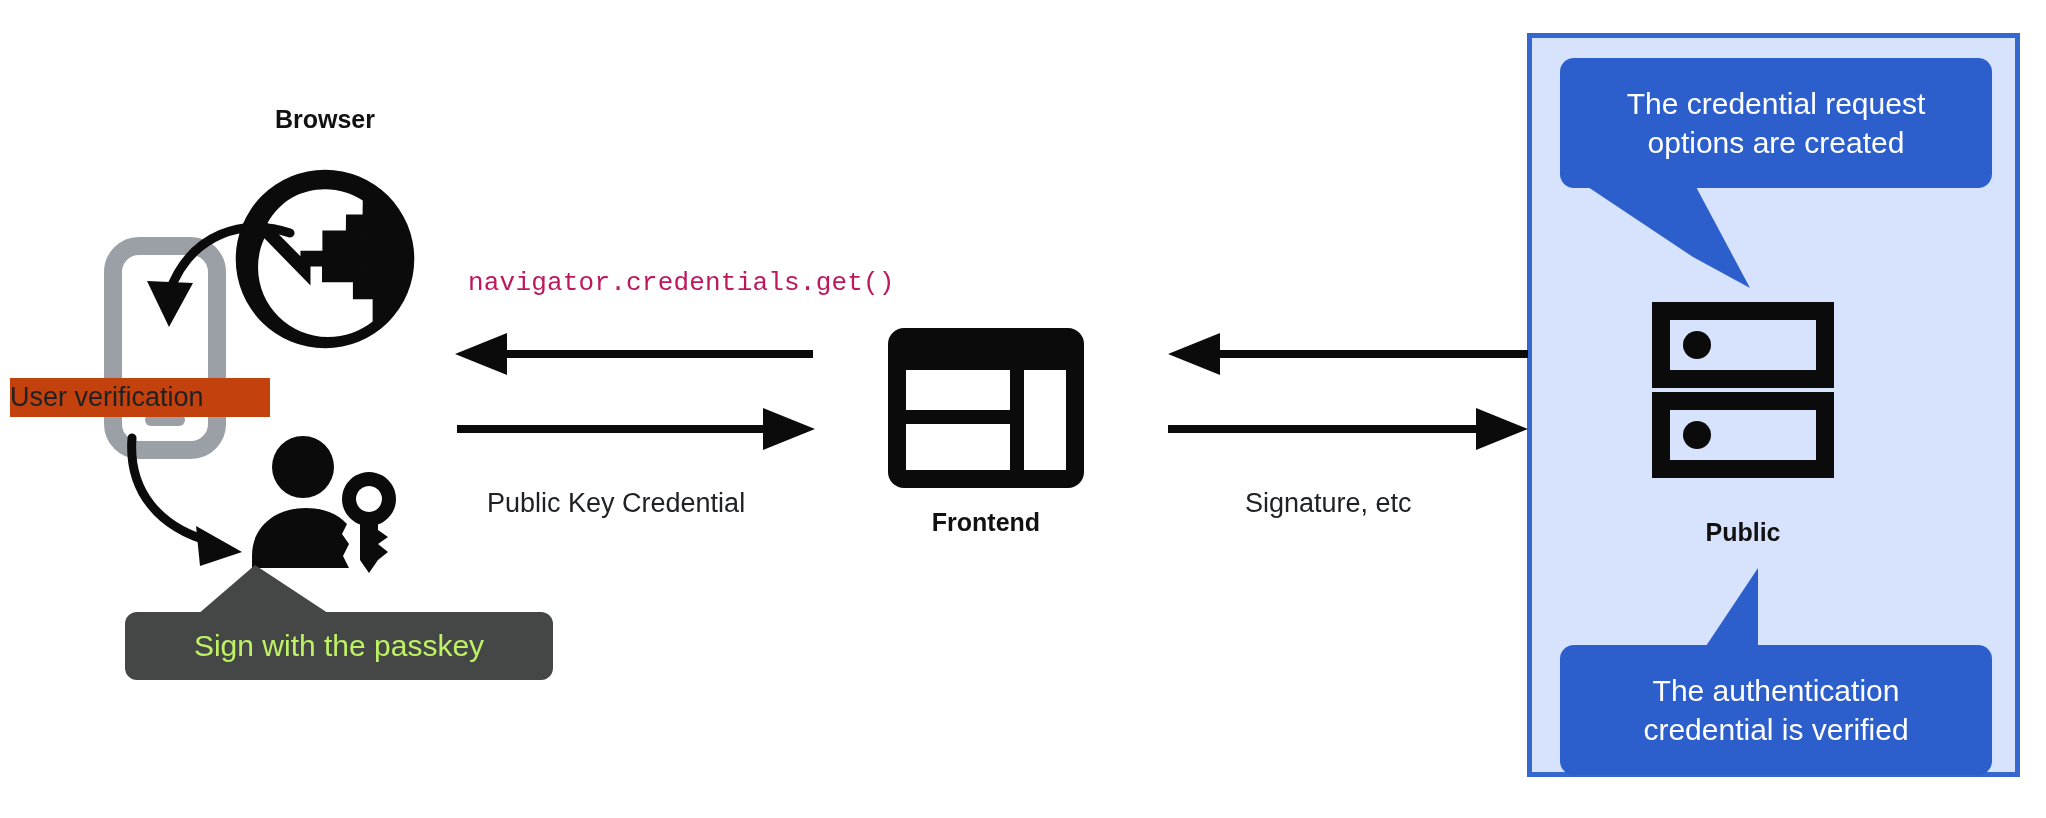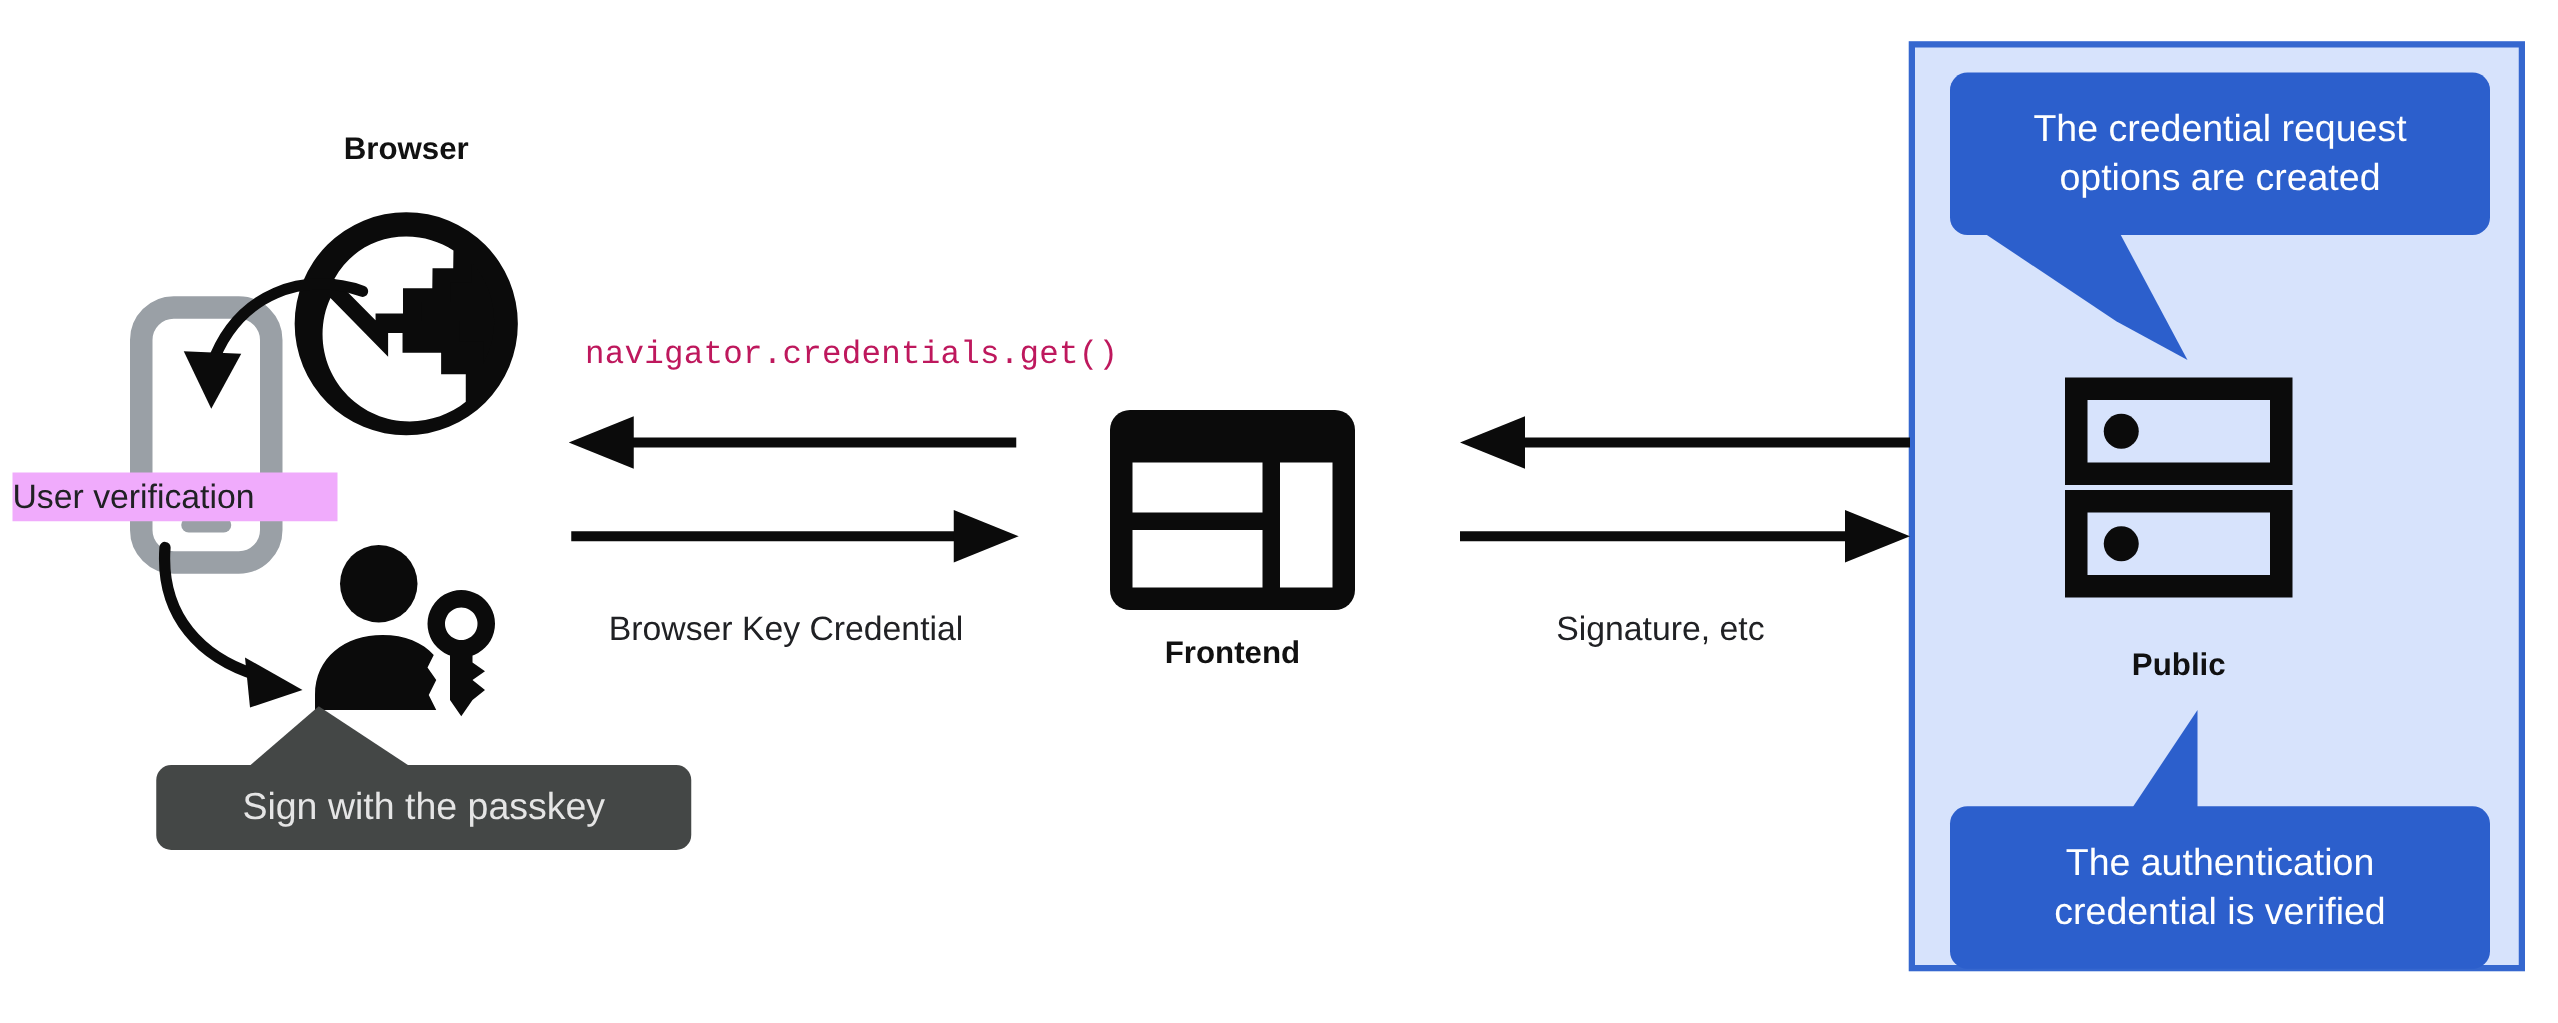--- a/index.html
+++ b/index.html
@@ -72,21 +72,21 @@
   }
 
   
   #passkey-tooltip {
     left: 125px;
     top: 612px;
     width: 428px;
     height: 68px;
     background: #444746;
     border-radius: 12px;
-    color: #e5e5e5;
+    color: #bef264;
     font-family: "Liberation Sans", sans-serif;
     font-size: 30px;
     display: flex;
     align-items: center;
     justify-content: center;
     box-sizing: border-box;
   }
 
   svg { display: block; overflow: visible; }
 </style>
@@ -122,21 +122,21 @@
     </svg>
   </div>
 
   <div class="abs" style="left:120px; top:430px;">
     <svg width="220" height="150" viewBox="0 0 220 150">
       <path d="M12 8 C8 62 40 98 92 112" fill="none" stroke="#0b0b0b" stroke-width="9" stroke-linecap="round"></path>
       <path d="M122 122 L76 96 L80 136 Z" fill="#0b0b0b"></path>
     </svg>
   </div>
 
-  <div class="abs label" style="left:10px; top:378px; width:260px; background:#f0abfc; padding:2px 0;">User verification</div>
+  <div class="abs label" style="left:10px; top:378px; width:260px; background:#c2410c; padding:2px 0;">User verification</div>
 
   <div class="abs" style="left:250px; top:434px;">
     <svg width="160" height="145" viewBox="0 0 160 145">
       <circle cx="53" cy="33" r="31" fill="#0b0b0b"></circle>
       <path d="M2 122 C2 92 26 74 56 74 C74 74 88 80 97 90 L92 100 L99 110 L93 122 L99 134 L2 134 Z" fill="#0b0b0b"></path>
       <path d="M119 38 a27 27 0 1 0 0.01 0 Z M119 52 a13 13 0 1 1 -0.01 0 Z" fill="#0b0b0b"></path>
       <path d="M110 86 l18 0 0 10 10 7 -10 7 10 8 -10 8 -9 13 -9 -13 Z" fill="#0b0b0b"></path>
     </svg>
   </div>
 
@@ -158,21 +158,21 @@
     </svg>
   </div>
 
   <div class="abs" style="left:455px; top:408px;">
     <svg width="360" height="42" viewBox="0 0 360 42">
       <line x1="2" y1="21" x2="312" y2="21" stroke="#0b0b0b" stroke-width="8"></line>
       <path d="M360 21 L308 0 L308 42 Z" fill="#0b0b0b"></path>
     </svg>
   </div>
 
-  <div class="abs label" style="left:487px; top:486px;">Browser Key Credential</div>
+  <div class="abs label" style="left:487px; top:486px;">Public Key Credential</div>
 
   <div class="abs" style="left:888px; top:328px;">
     <svg width="196" height="160" viewBox="0 0 98 80">
       <rect x="0" y="0" width="98" height="80" rx="8" ry="8" fill="#0b0b0b"></rect>
       <rect x="9" y="21" width="52" height="20" fill="#ffffff"></rect>
       <rect x="9" y="48" width="52" height="23" fill="#ffffff"></rect>
       <rect x="68" y="21" width="21" height="50" fill="#ffffff"></rect>
     </svg>
   </div>
   <div class="abs label-bold" style="left:886px; top:508px; width:200px;">Frontend</div>

